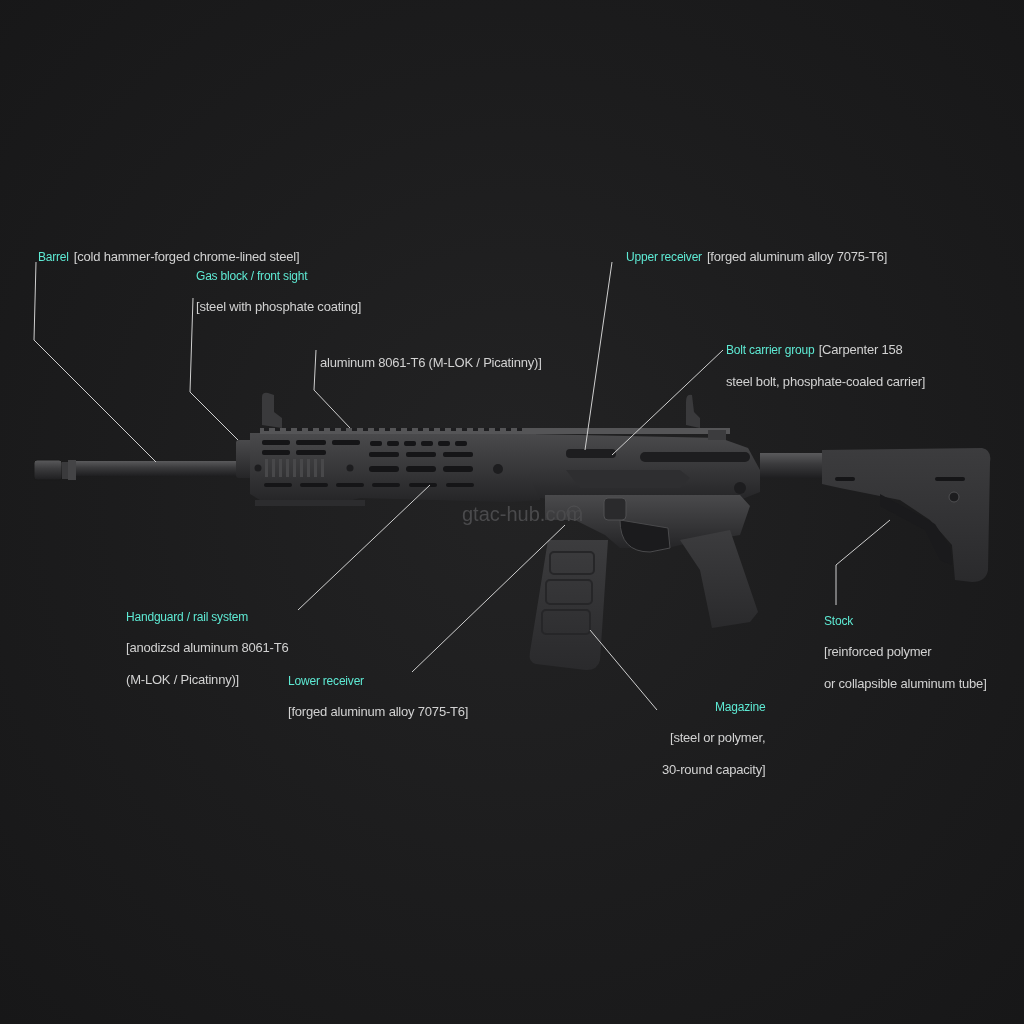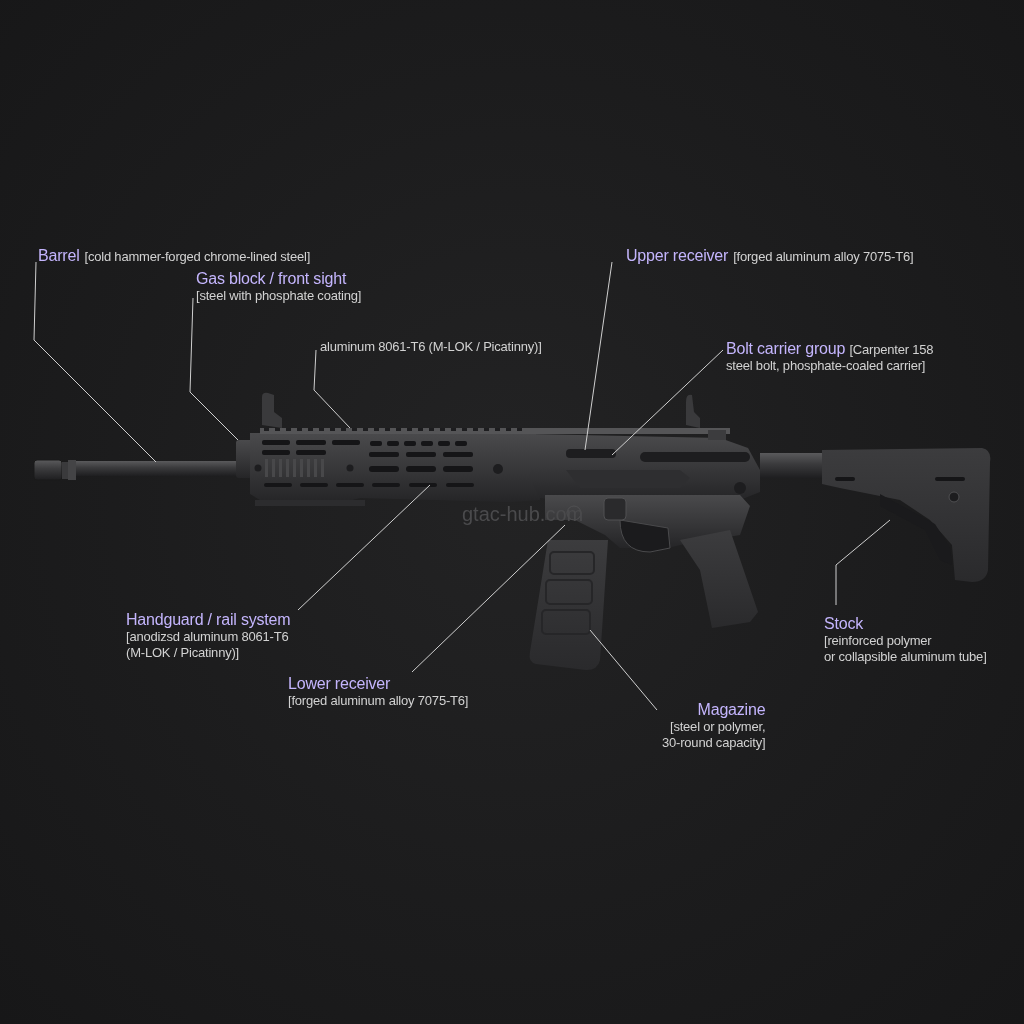--- a/index.html
+++ b/index.html
@@ -2,22 +2,22 @@
 <html><head>
 <meta charset="utf-8">
 <style>
   html,body{margin:0;padding:0;background:#1b1b1c;}
   body{width:1024px;height:1024px;position:relative;overflow:hidden;
        font-family:"Liberation Sans","DejaVu Sans",sans-serif;color:#e6e6e6;}
   .bg{position:absolute;inset:0;
       background:radial-gradient(ellipse at 50% 48%,#232324 0%,#1c1c1d 55%,#171718 100%);}
   svg.art{position:absolute;left:0;top:0;}
   .label{position:absolute;white-space:nowrap;line-height:1.2;letter-spacing:-0.2px;}
-  .label .title{font-size:16px;color:#c4b5fd;}
-  .label .spec{font-size:13px;color:#d2d2d2;}
+  .label .title{font-size:12px;color:#5eead4;}
+  .label .spec{font-size:13px;color:#d2d2d2;margin-top:16px;}
   .label.inline .title{margin-right:5px;}
   .watermark{position:absolute;left:462px;top:503px;font-size:20px;color:#4a4a4c;}
 </style>
 </head>
 <body>
 
 <div class="bg"></div>
 
 <svg class="art" width="1024" height="1024" viewBox="0 0 1024 1024">
   <defs>

